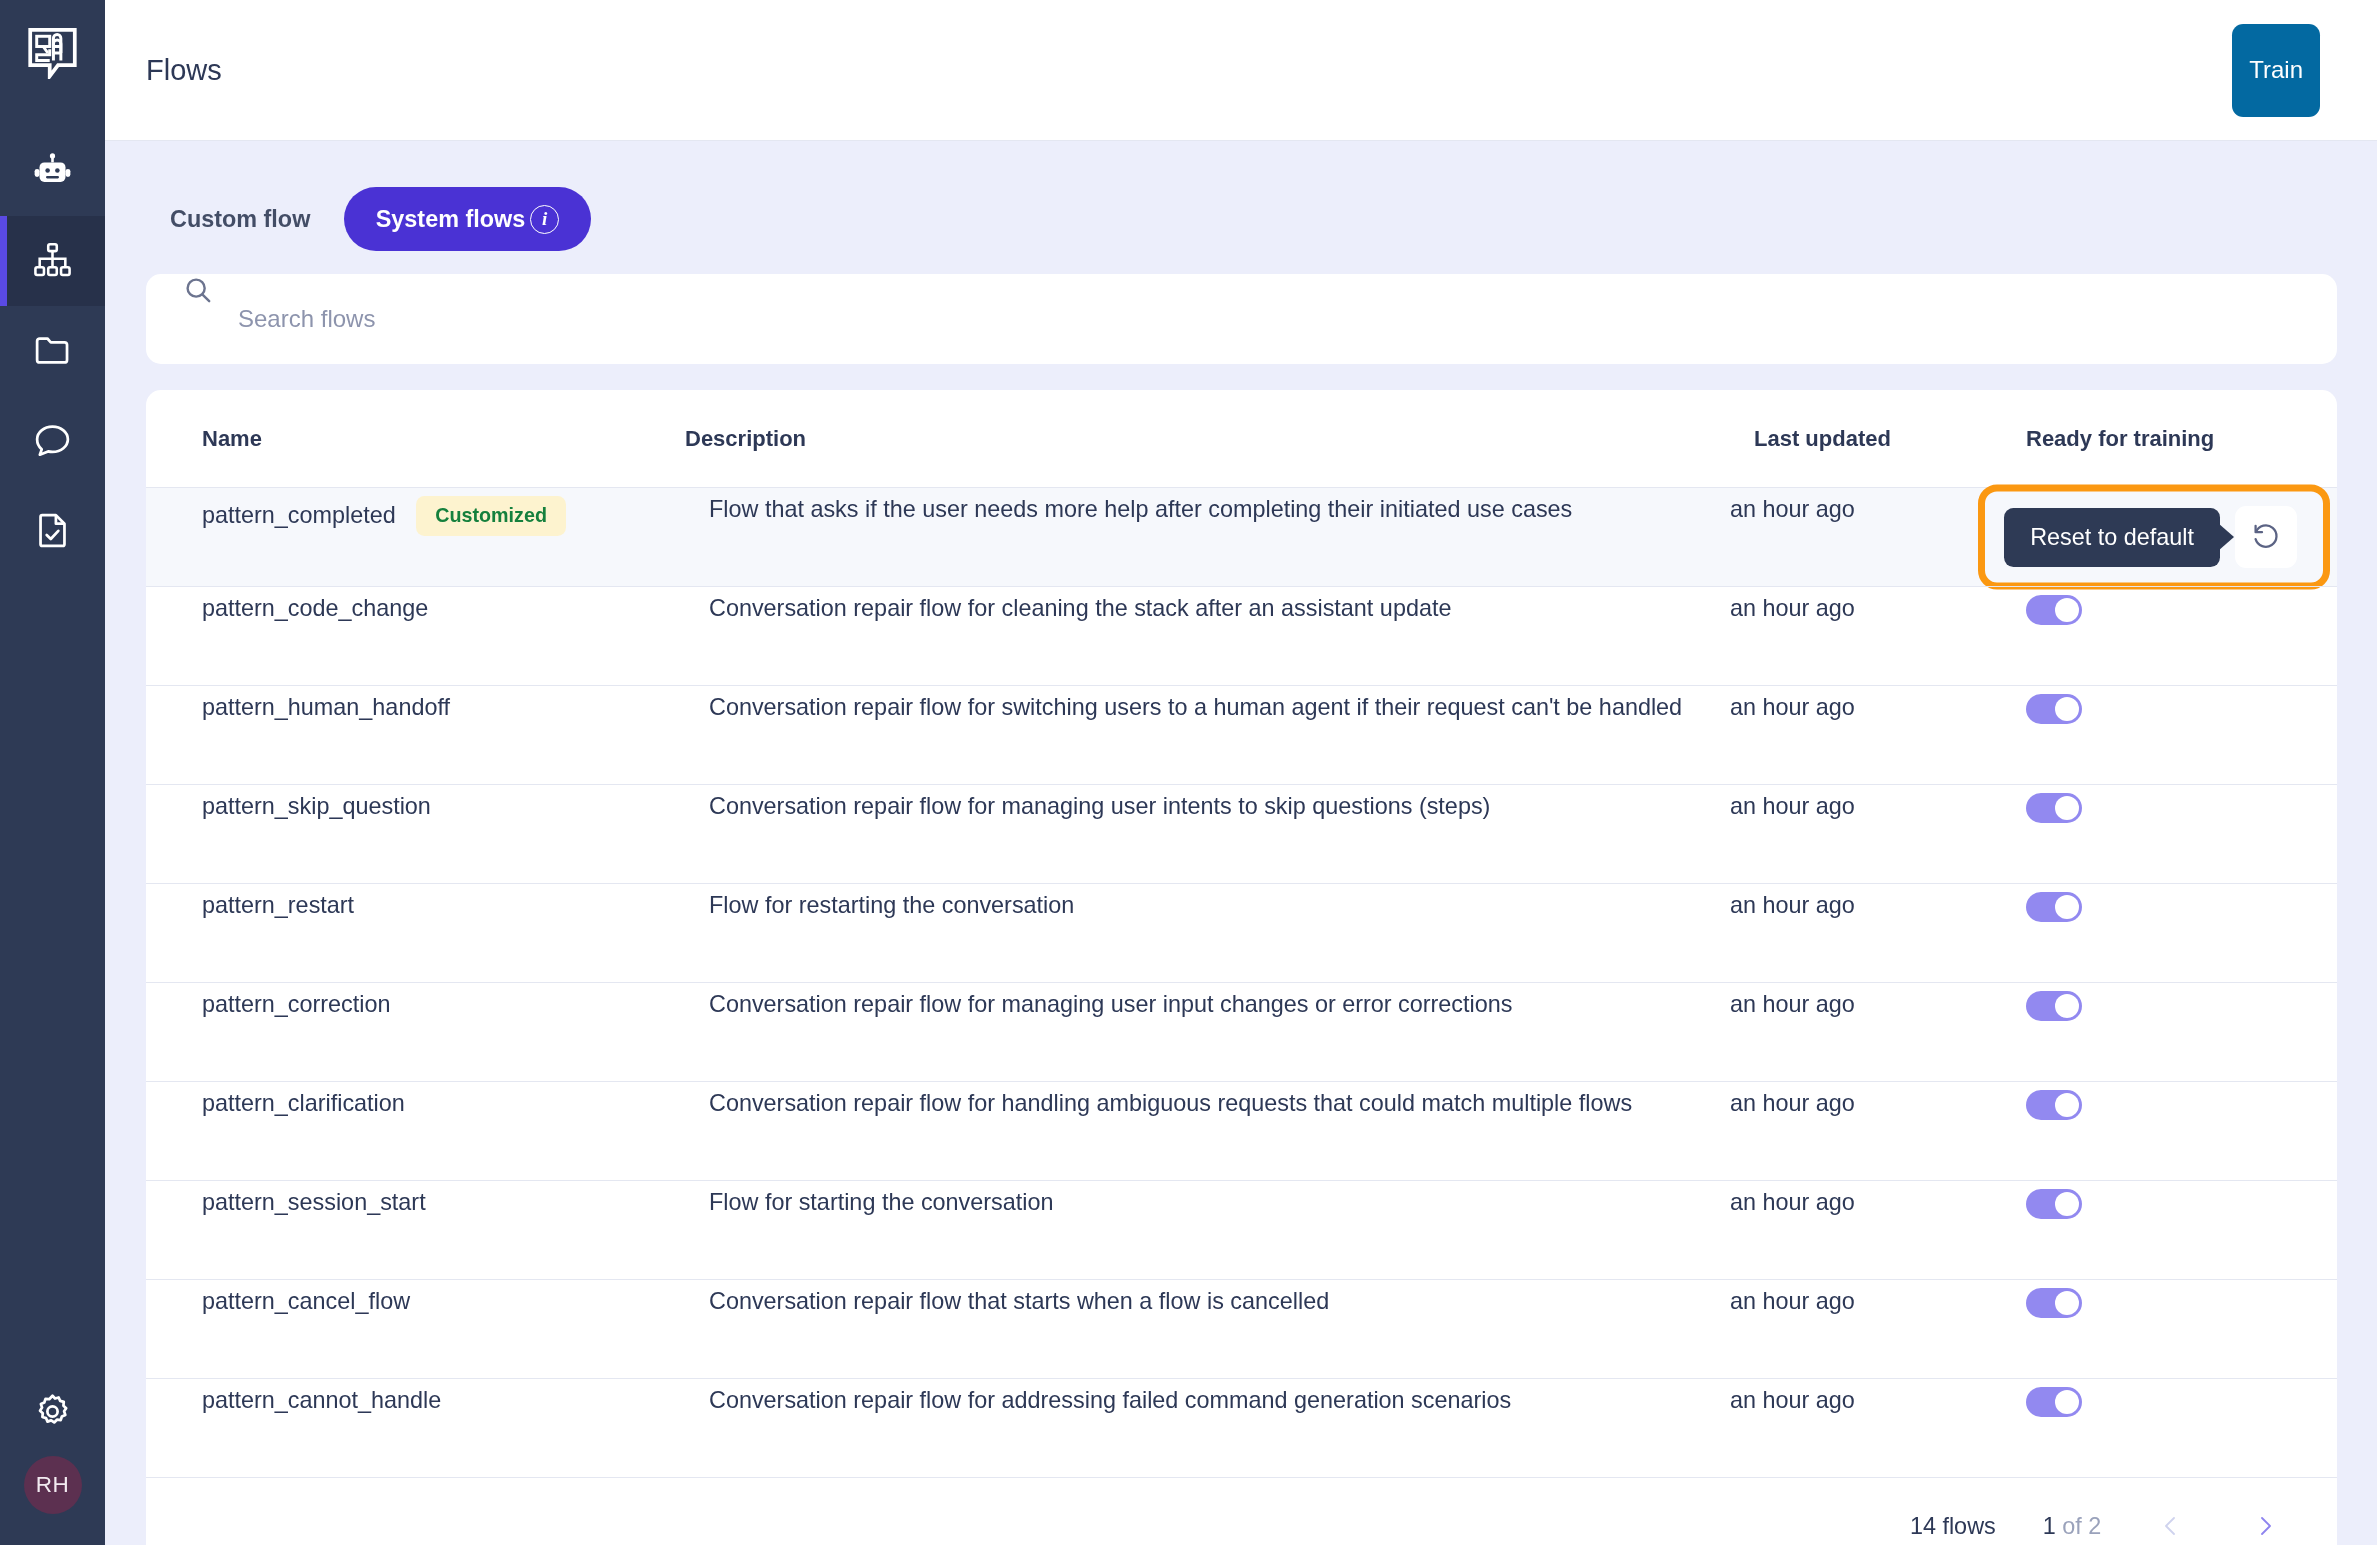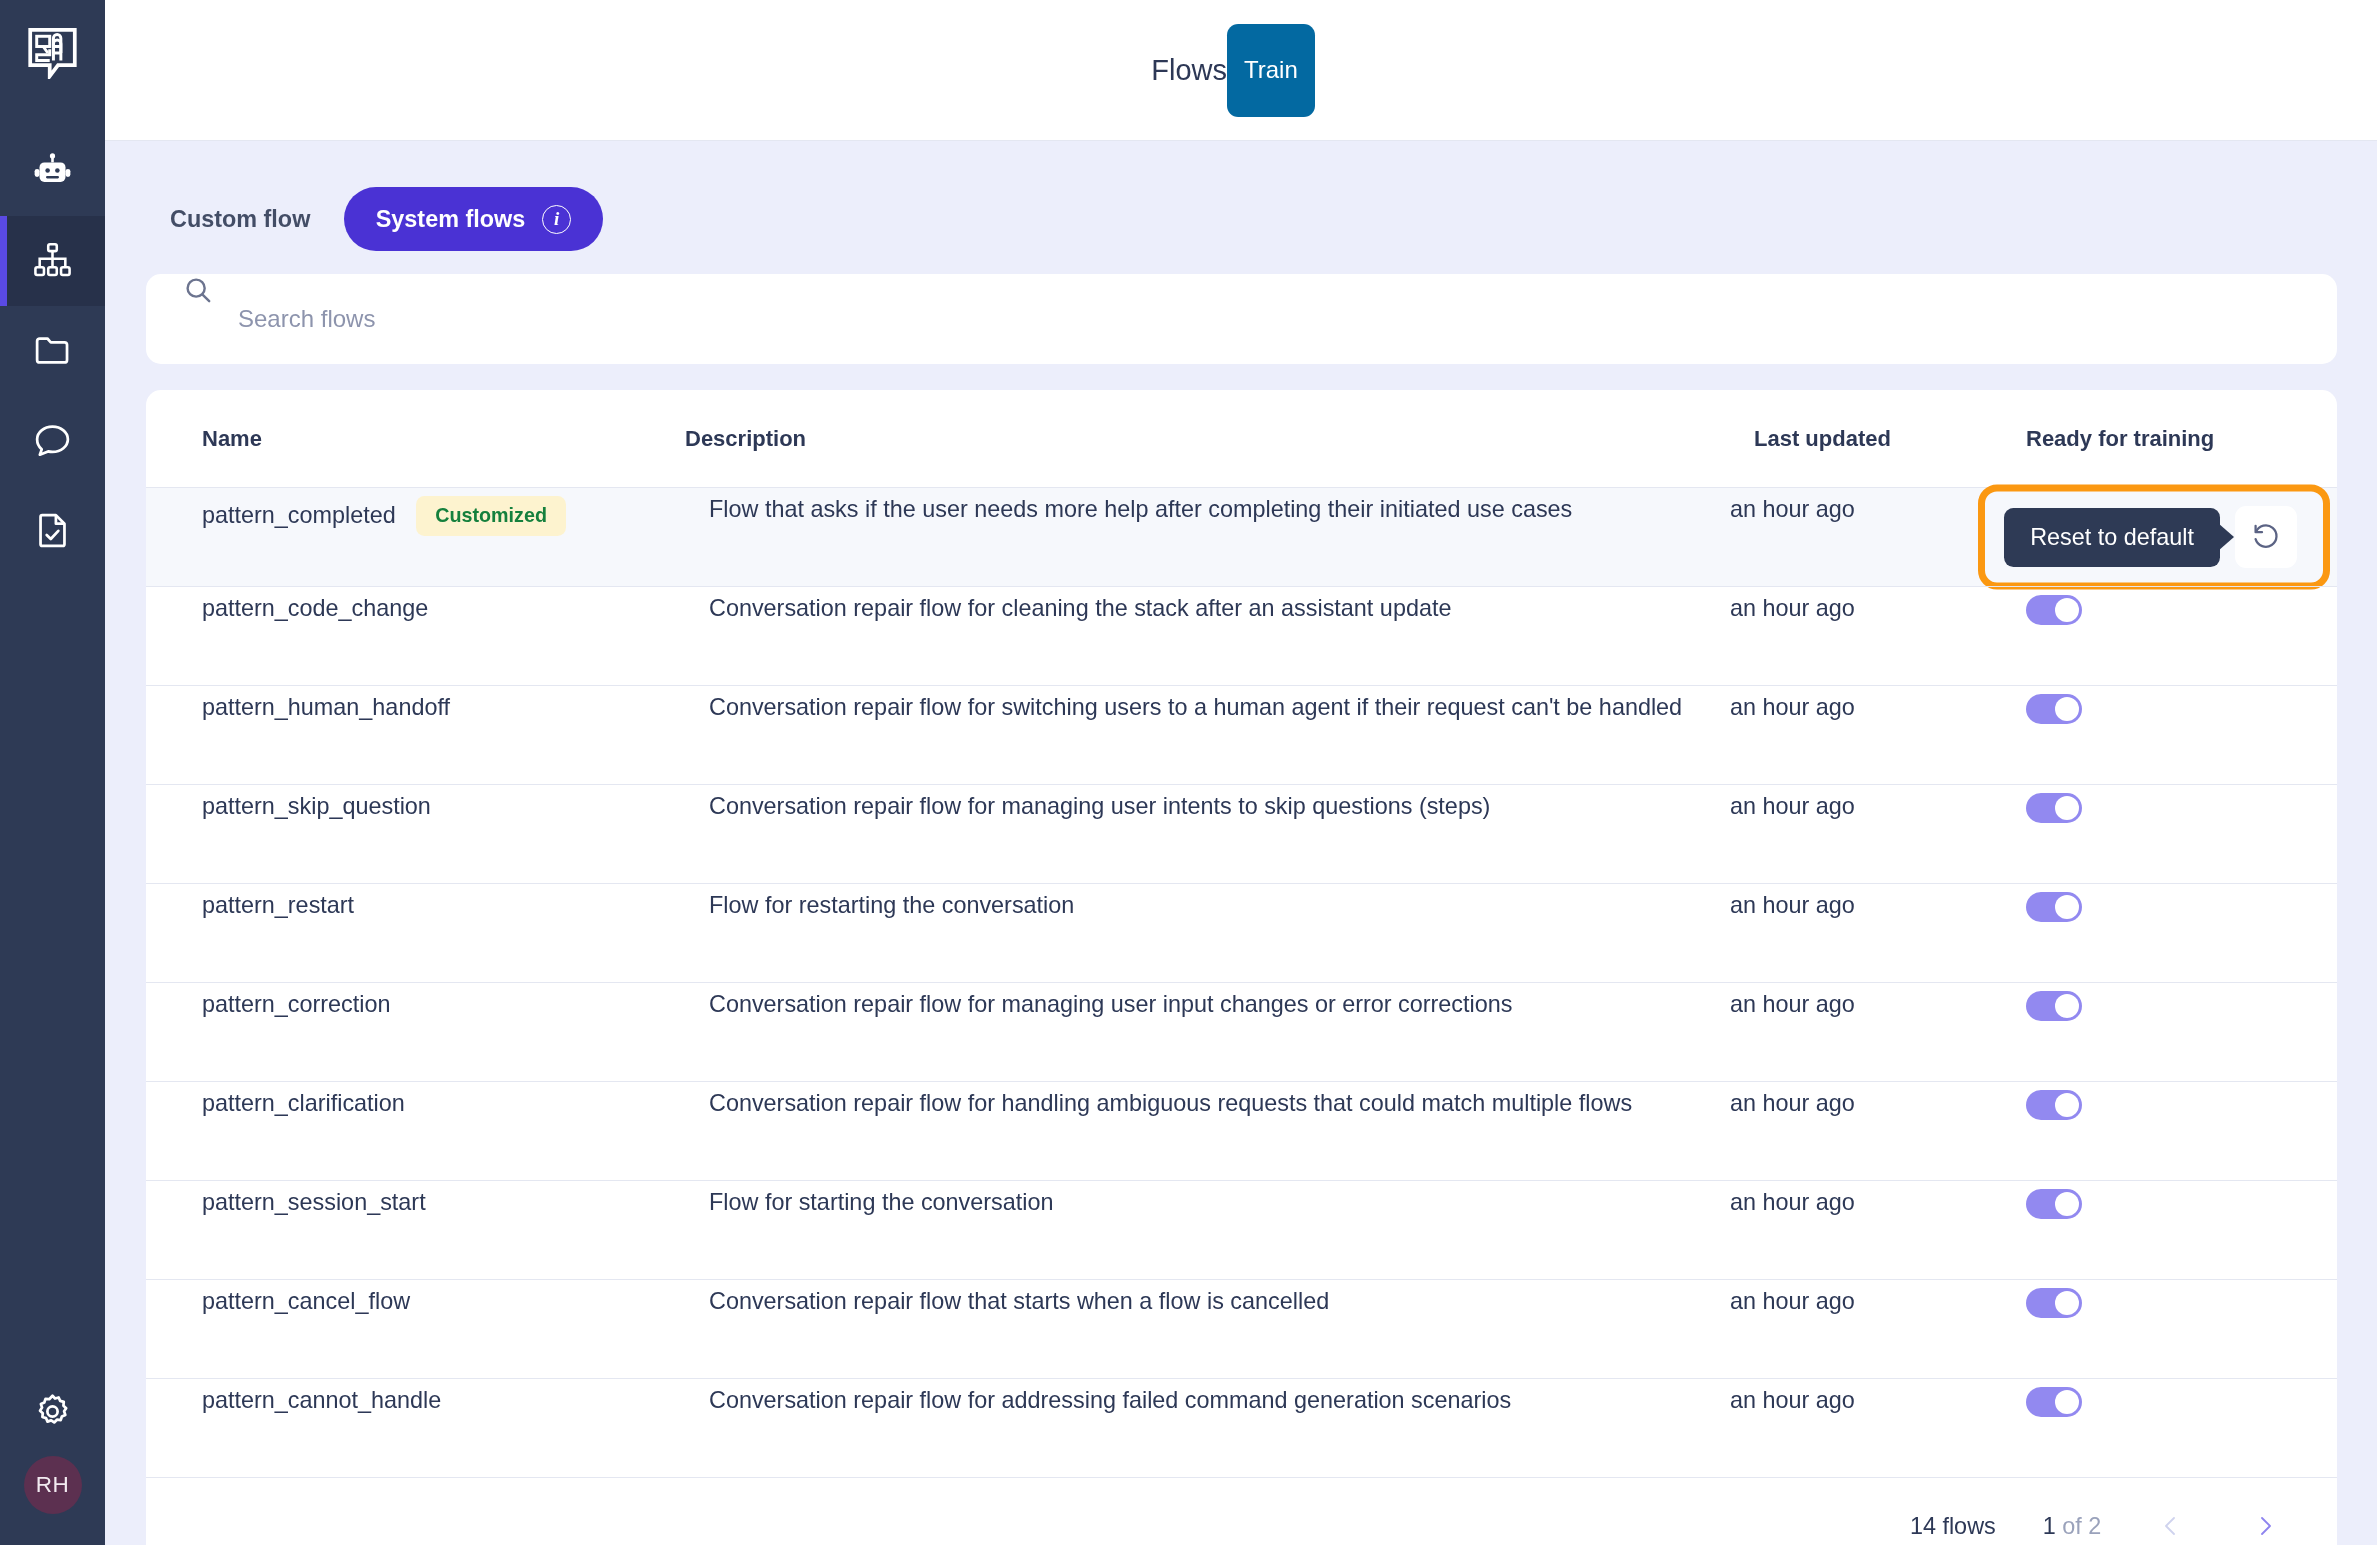--- a/index.html
+++ b/index.html
@@ -42,21 +42,21 @@
     background: #5c3050; color: #f2eaf0;
     display: flex; align-items: center; justify-content: center;
     font-size: 22.5px; letter-spacing: 0.5px; cursor: pointer;
   }
 
   
   .main { flex: 1; height: 1546px; display: flex; flex-direction: column; min-width: 0; }
   .topbar {
     height: 141px; background: #ffffff;
     border-bottom: 0.9px solid #e4e7f1;
-    display: flex; align-items: center; justify-content: center;
+    display: flex; align-items: center; justify-content: space-between;
     padding: 0 58px 0 41px; flex: none;
   }
   .page-title { font-size: 29px; color: #2d3856; font-weight: 400; }
   .train-btn {
     background: #0369a1; color: #ffffff;
     border: none; border-radius: 11.2px;
     font-size: 24px; font-family: inherit;
     padding: 0 17px; height: 93px; cursor: pointer;
   }
 
@@ -66,21 +66,21 @@
     display: flex; flex-direction: column; min-height: 0;
   }
 
   
   .tabs { display: flex; align-items: center; gap: 9.4px; height: 84px; flex: none; }
   .tab {
     font-size: 23.4px; color: #434d66; font-weight: bold;
     padding: 0 24px; height: 64px; display: flex; align-items: center;
     border-radius: 32px; cursor: pointer; background: transparent;
   }
-  .tab.active { background: #4a32d4; color: #ffffff; padding: 0 32px; gap: 17px; }
+  .tab.active { background: #4a32d4; color: #ffffff; padding: 0 32px; gap: 5px; }
   .info-circle {
     width: 29px; height: 29px; border-radius: 50%;
     border: 1.9px solid #ffffff; color: #ffffff;
     display: flex; align-items: center; justify-content: center;
     font-size: 19px; font-style: italic; font-family: "Liberation Serif", serif;
   }
 
   
   .search-bar {
     margin-top: 13px; height: 90px; background: #ffffff;

